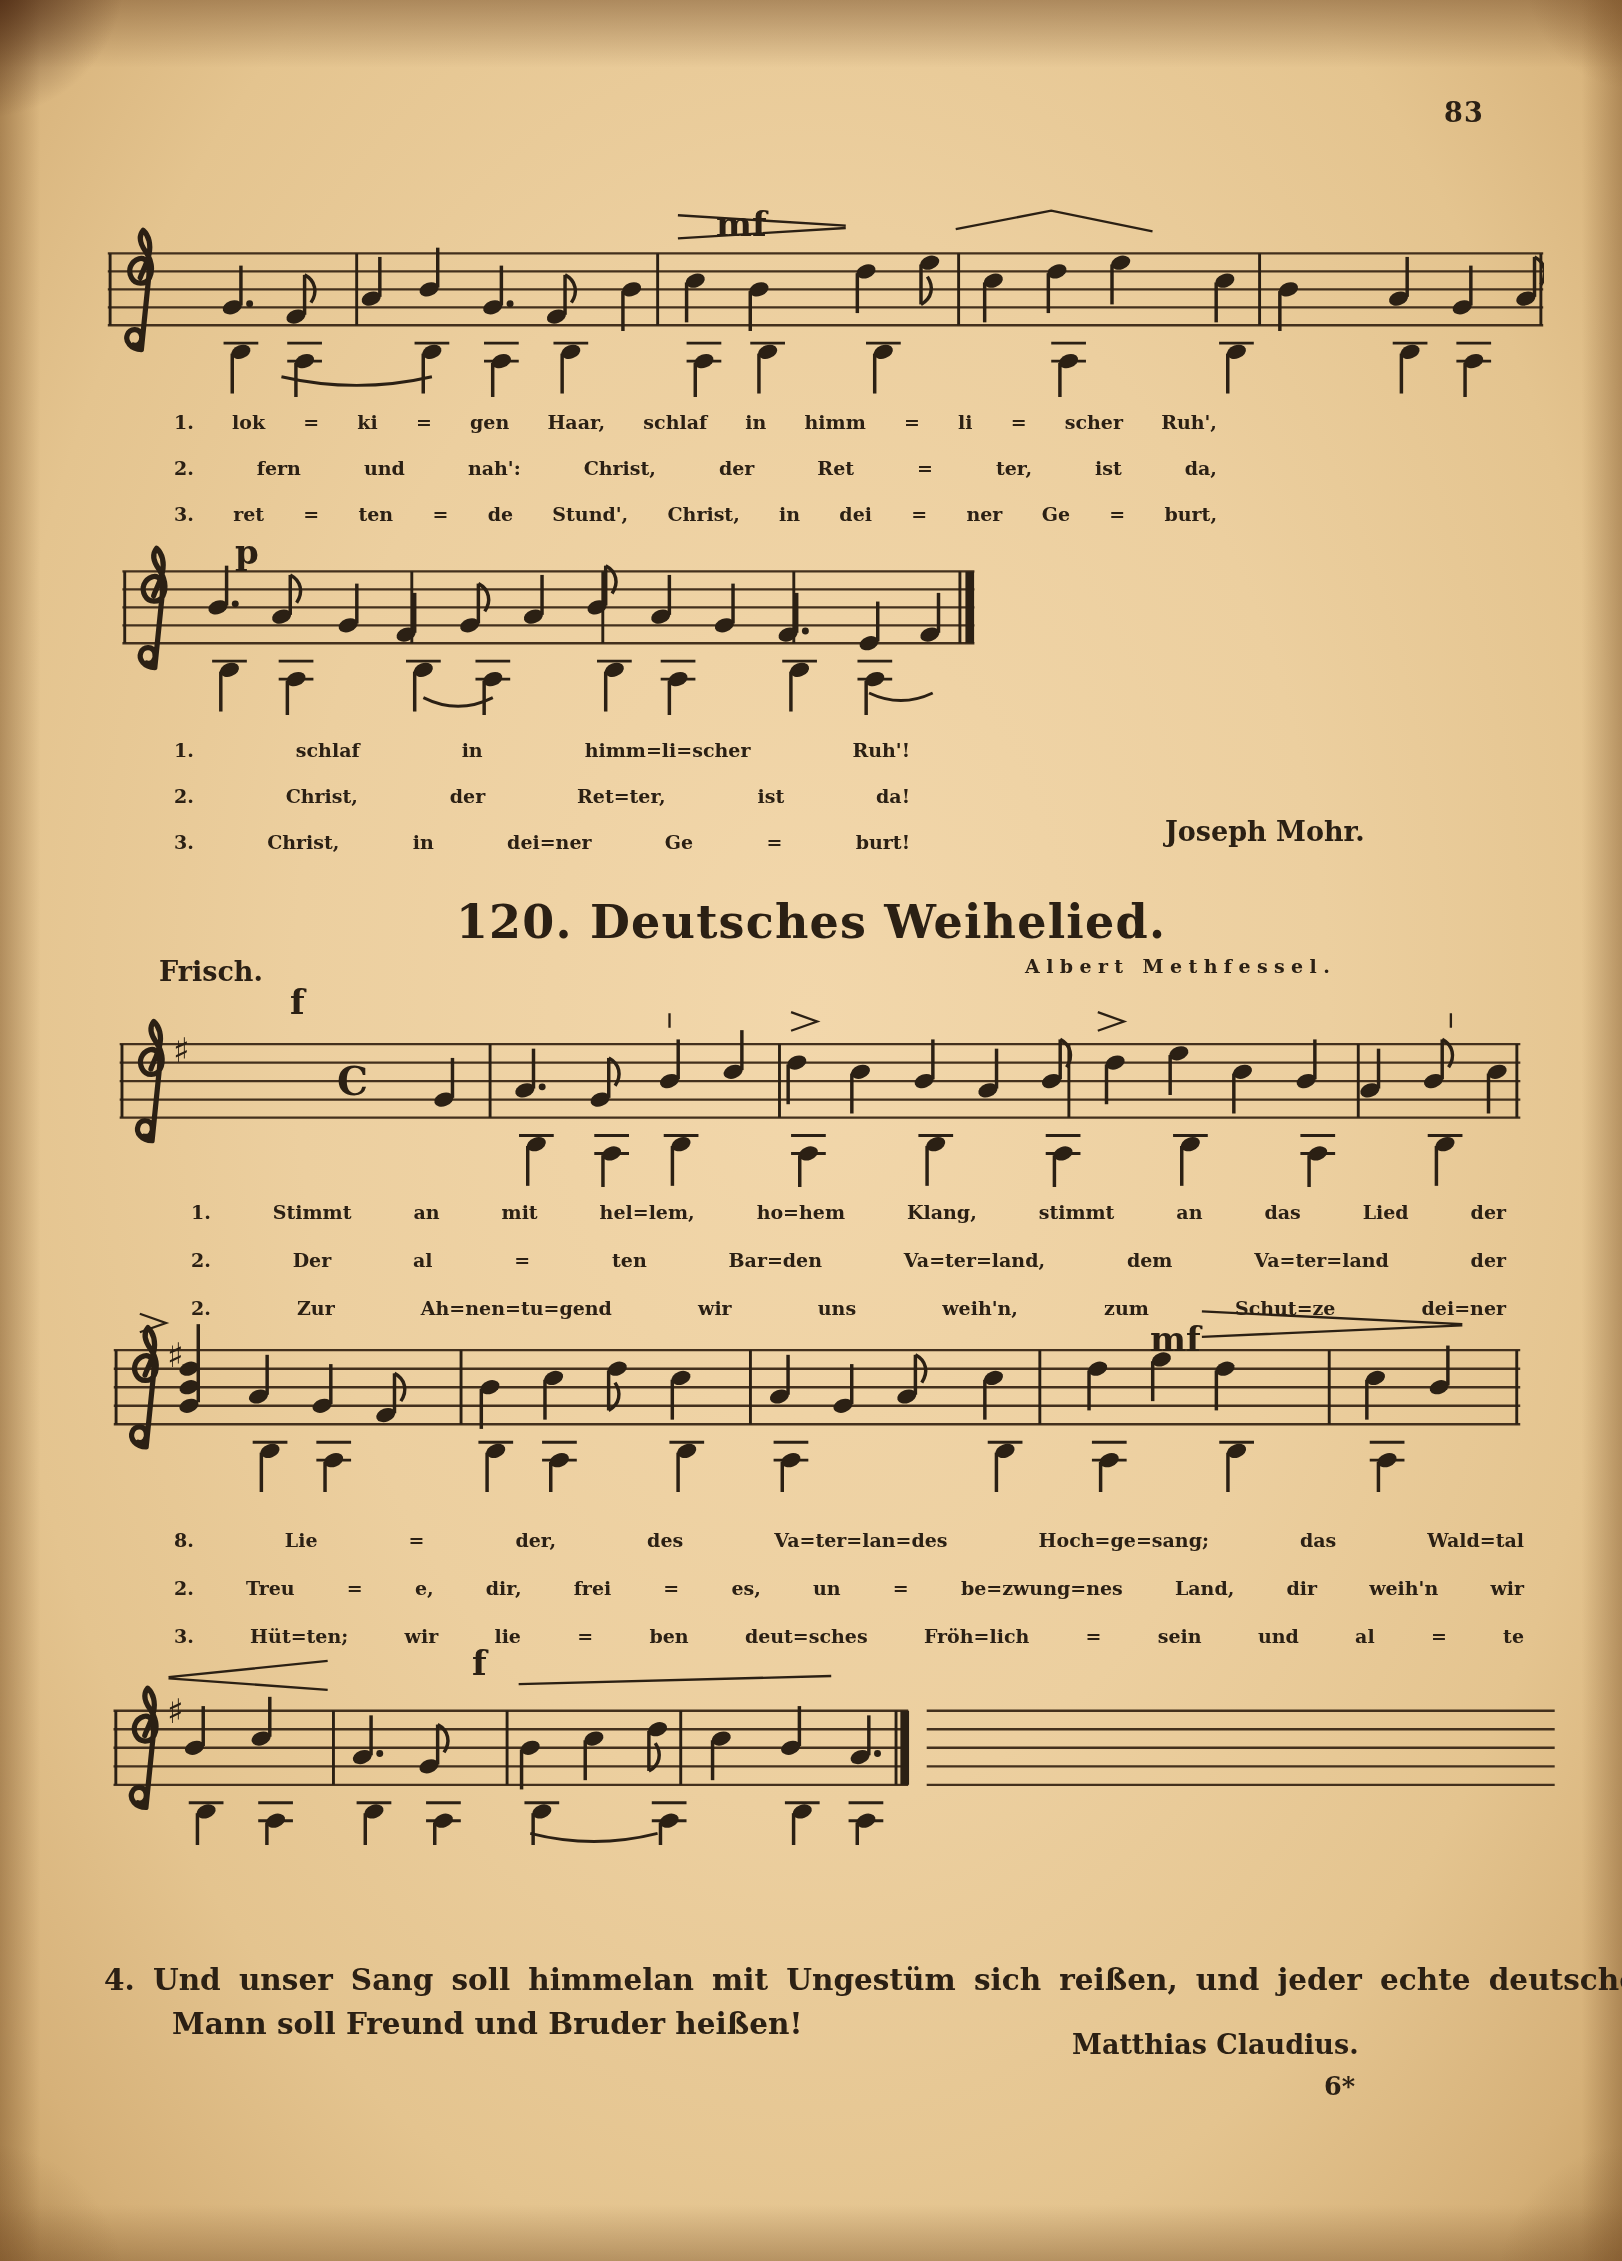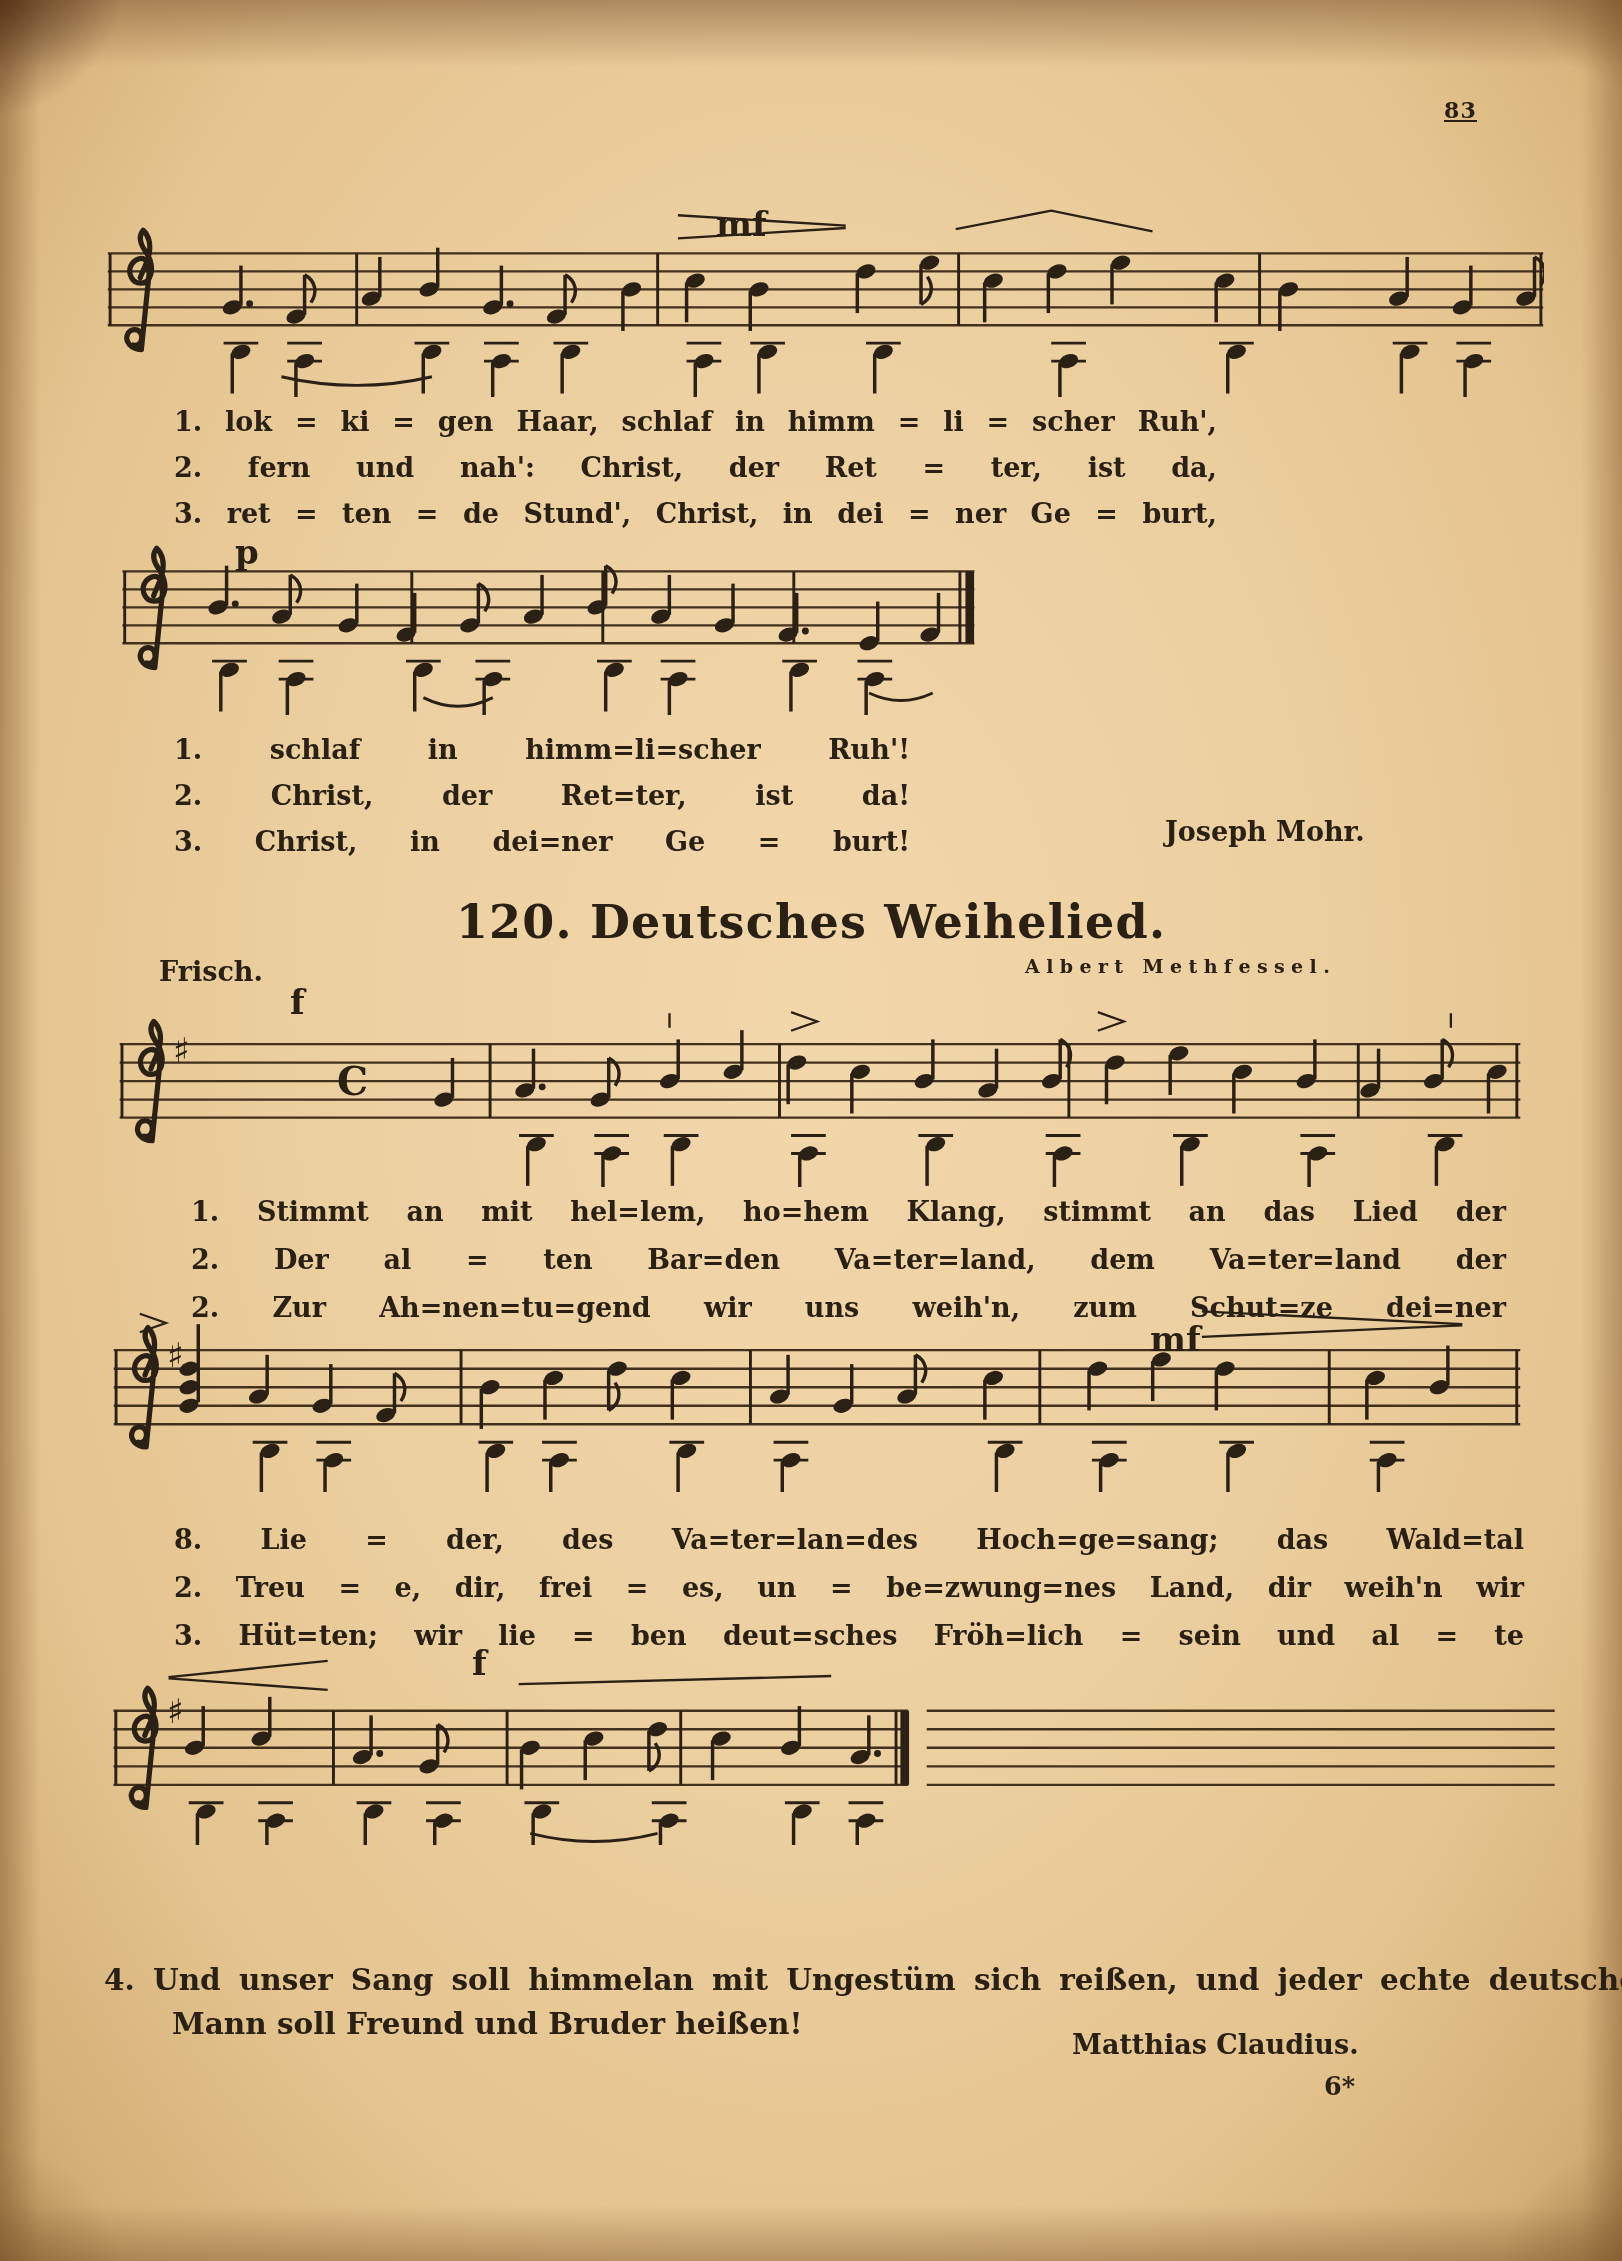--- a/index.html
+++ b/index.html
@@ -9,29 +9,29 @@
     background:
       radial-gradient(circle at -1% -1%, rgba(70,36,16,.95) 0%, rgba(70,36,16,.55) 2%, rgba(70,36,16,0) 5%),
       radial-gradient(circle at 101% -1%, rgba(120,78,38,.55) 0%, rgba(120,78,38,0) 4%),
       radial-gradient(circle at 101% 101%, rgba(120,78,38,.5) 0%, rgba(120,78,38,0) 5%),
       radial-gradient(circle at -1% 101%, rgba(120,78,38,.5) 0%, rgba(120,78,38,0) 5%),
       linear-gradient(90deg, rgba(125,85,42,.5) 0%, rgba(125,85,42,0) 2.5%, rgba(125,85,42,0) 97.5%, rgba(125,85,42,.45) 100%),
       linear-gradient(0deg, rgba(125,85,42,.45) 0%, rgba(125,85,42,0) 2.5%, rgba(125,85,42,0) 97%, rgba(115,75,38,.5) 100%),
       radial-gradient(ellipse at 50% 45%, #f2d7ab 0%, #eccf9f 45%, #e4c48f 72%, #d6b179 90%, #c6a065 100%);
   }
   .abs{position:absolute;}
-  .pageno{font-size:22px; font-weight:700; letter-spacing:1.2px;text-decoration:underline;}
+  .pageno{font-size:27px; font-weight:700; letter-spacing:1.2px;}
   .title{font-size:46px; font-weight:700; text-align:center; letter-spacing:1.2px;}
   .attr{font-size:27px; font-weight:700;}
   .tempo{font-size:27px; font-weight:700;}
   .composer{font-size:19px; font-weight:700; letter-spacing:6.4px;}
   .dyn{font-size:34px; font-weight:700; font-family:"DejaVu Serif",serif;}
   .keysig{font-size:34px; font-weight:700; font-family:"DejaVu Sans",sans-serif;}
   .timesig{font-size:39px; font-weight:700;}
-  .lyrics{font-size:27px; font-weight:700; line-height:46px;}
+  .lyrics{font-size:19px; font-weight:700; line-height:46px;}
   .jline{text-align:justify; text-align-last:justify;}
   .verse4{font-size:29.5px; font-weight:700; line-height:44px; text-align:justify;
           padding-left:68px; text-indent:-68px;}
   .mark{font-size:25.5px; font-weight:700;}
   svg .sl{stroke:#43301d; stroke-width:4; fill:none;}
   svg .bl{stroke:#2b2014; stroke-width:5; fill:none;}
   svg .blk{stroke:#2b2014; stroke-width:15; fill:none;}
   svg .hp{stroke:#2b2014; stroke-width:4; fill:none;}
   svg .slur{stroke:#2b2014; stroke-width:5; fill:none;}
 </style>

